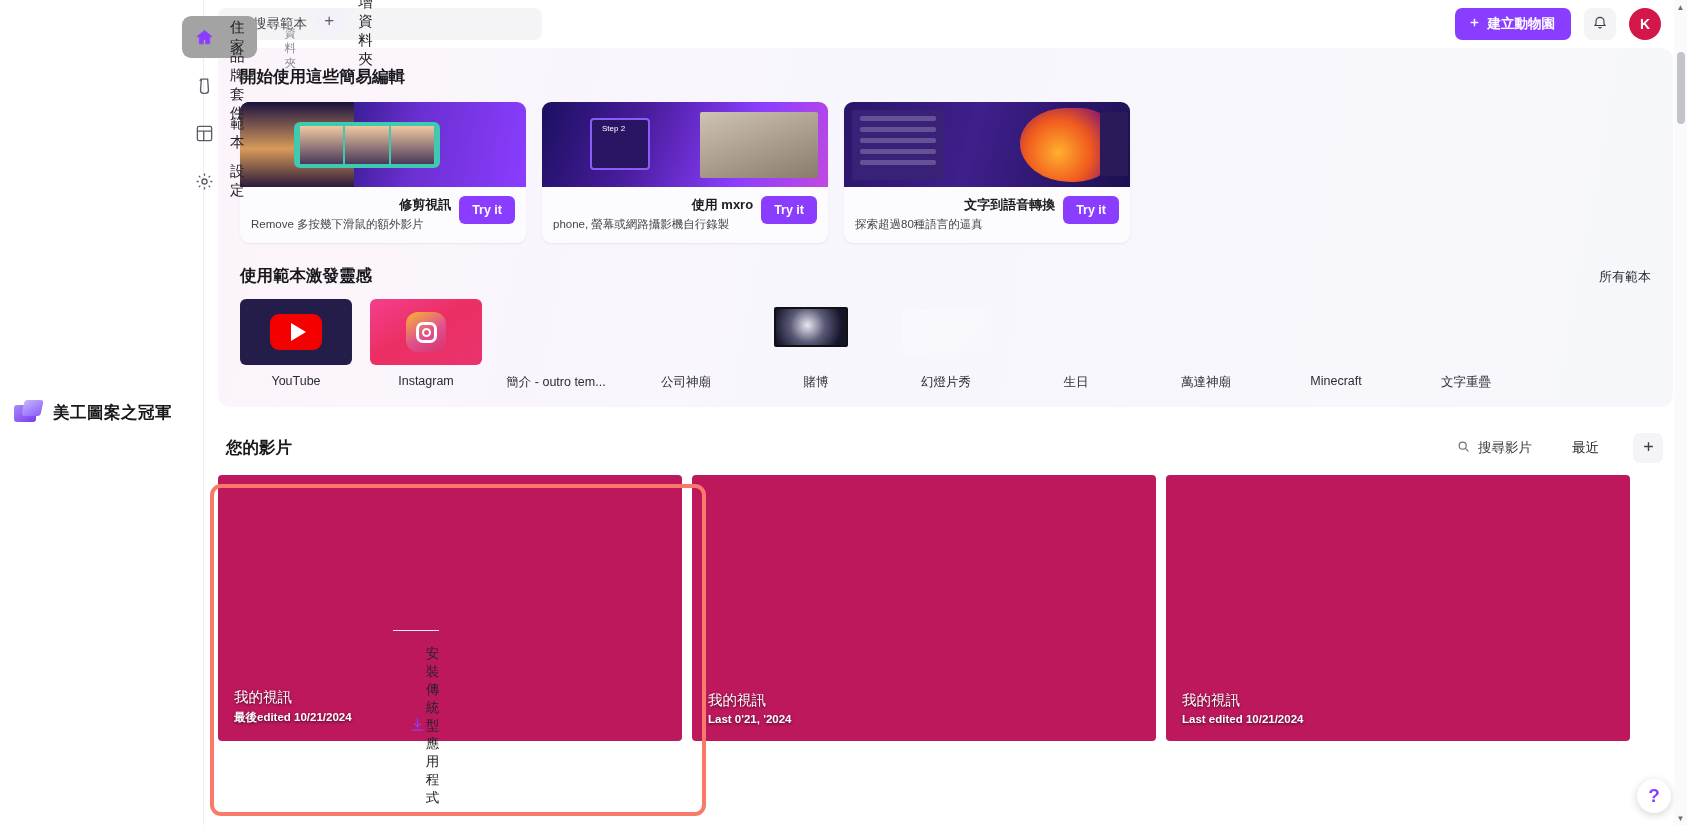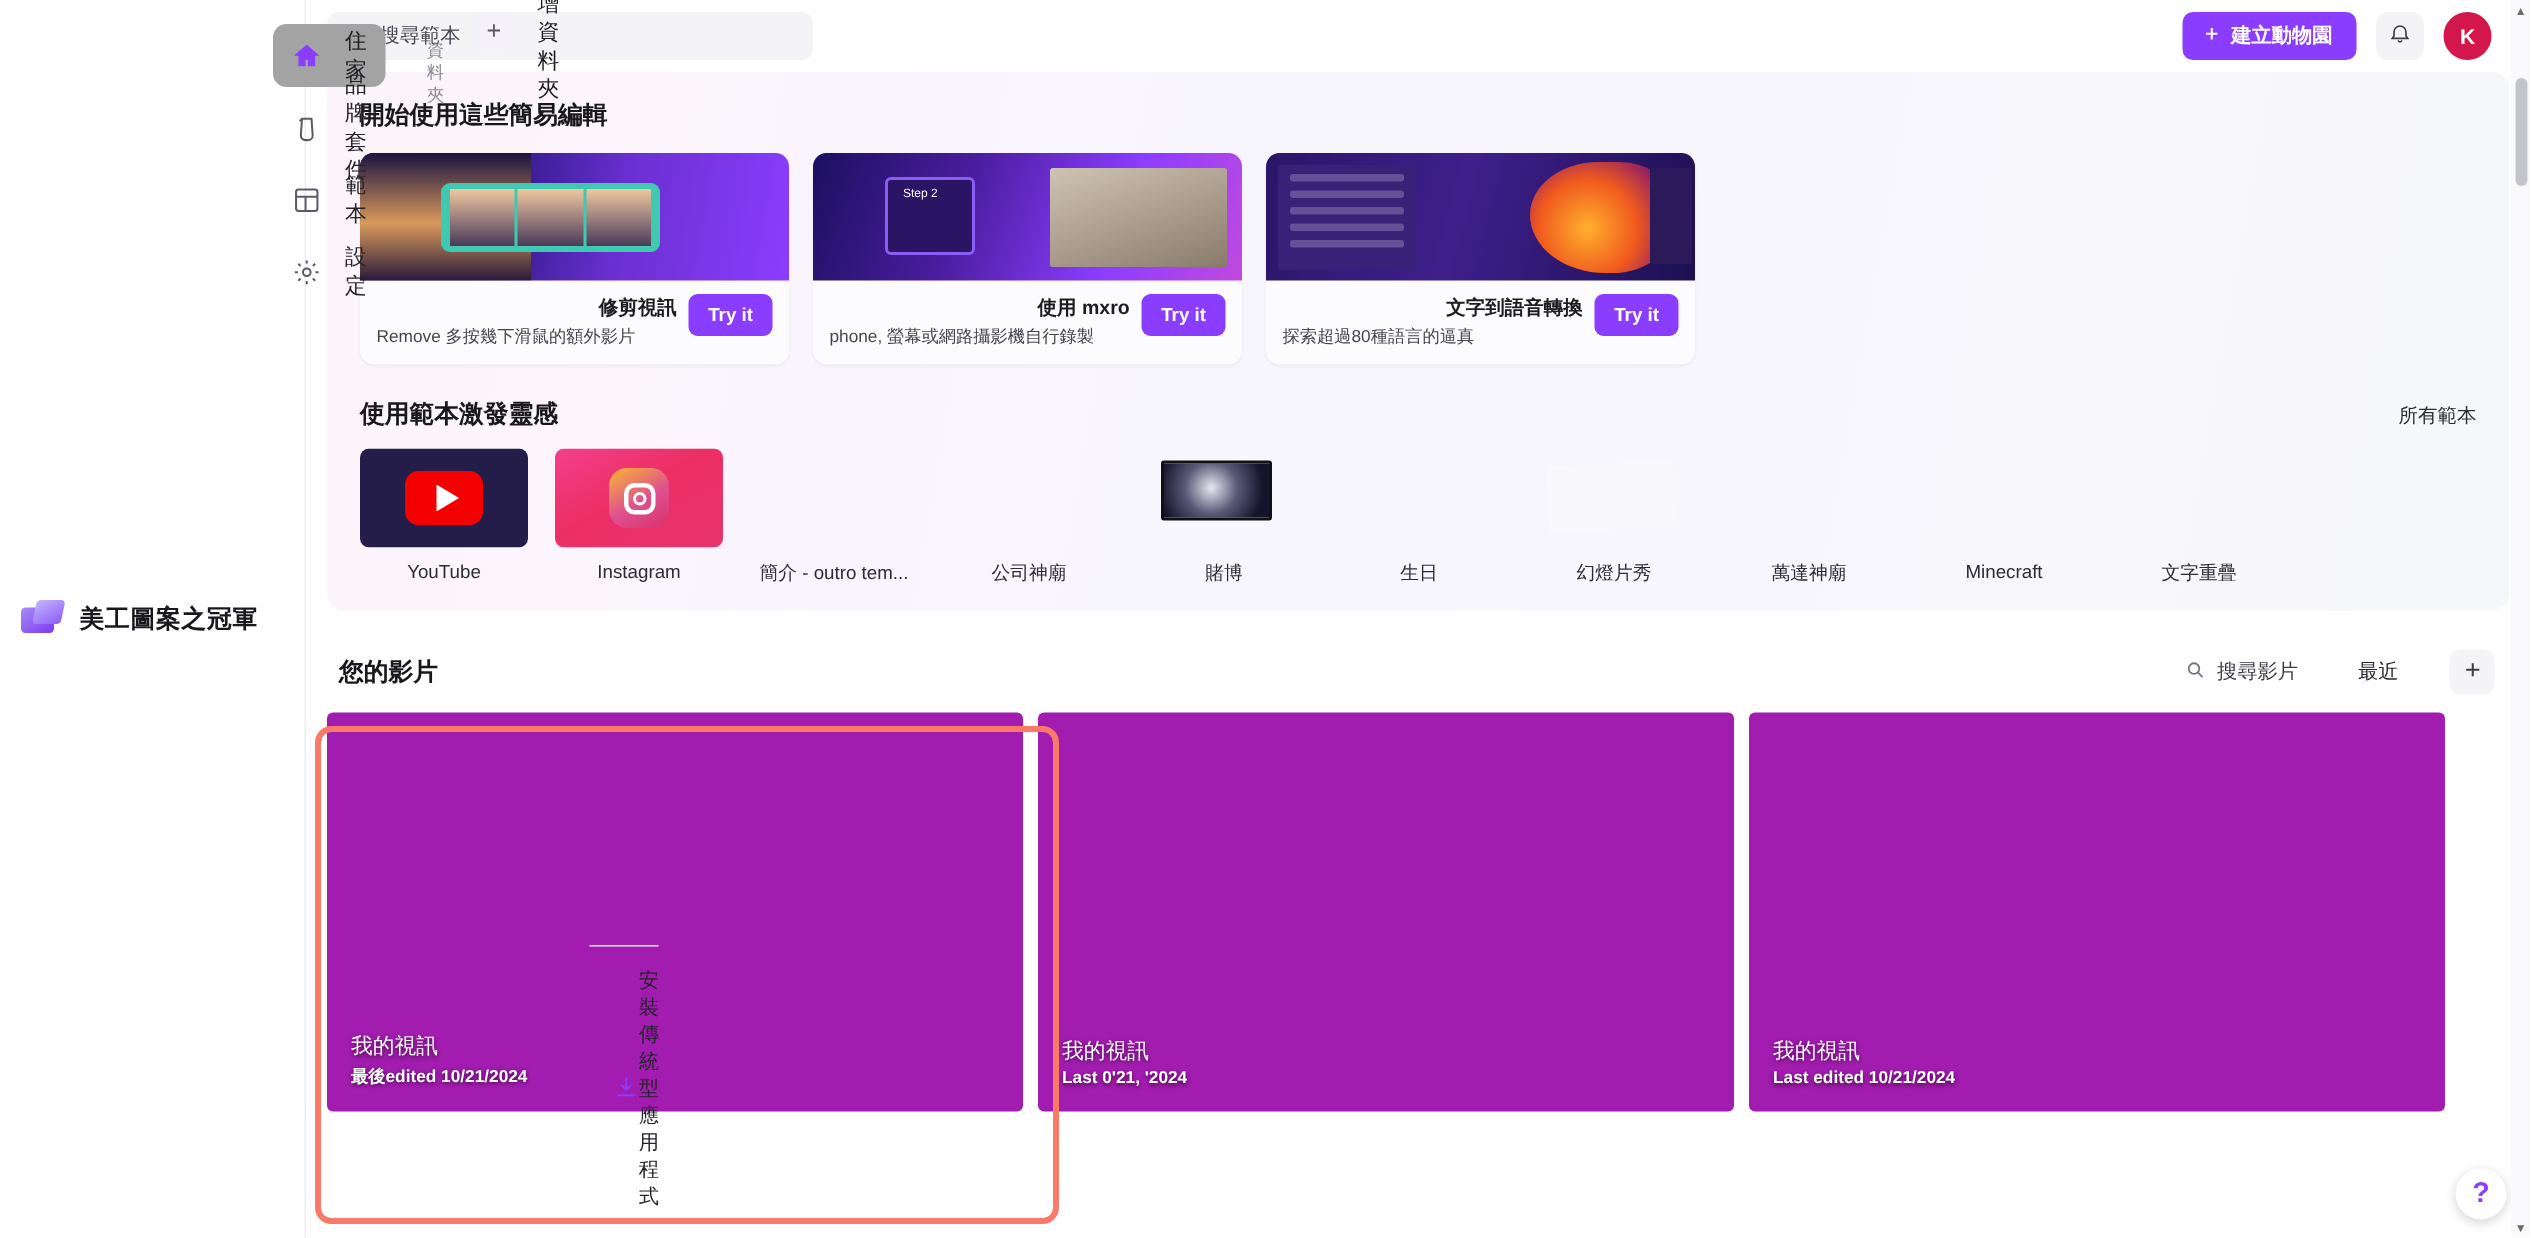--- a/index.html
+++ b/index.html
@@ -136,21 +136,21 @@
     padding: 6px 10px; cursor: pointer;
   }
   .recent-sel { font-size:13.5px; color:#27272f; padding: 6px 34px 6px 30px; cursor: pointer; }
   .plus-btn {
     width: 30px; height: 30px; border-radius: 7px; background:#f4f4f7;
     display:flex; align-items:center; justify-content:center; font-size:18px; color:#3d3d46; cursor:pointer;
   }
   .video-row { display: flex; gap: 10px; padding: 0 0 0 0; }
   .video-card {
     width: 464px; height: 266px; border-radius: 4px; overflow: hidden;
-    position: relative; cursor: pointer; background:#a21caf;
+    position: relative; cursor: pointer; background:#be185d;
   }
   .vc-meta { position: absolute; left: 16px; bottom: 16px; color: #fff; text-shadow: 0 1px 3px rgba(0,0,0,.65); }
   .vc-name { font-size: 14.5px; font-weight: 400; }
   .vc-date { font-size: 11.5px; font-weight: 700; margin-top: 3px; }
 
   
   .highlight {
     position: absolute; left: 210px; top: 484px; width: 496px; height: 332px;
     border: 4px solid #fa7a6a; border-radius: 11px; pointer-events: none; z-index: 30;
   }
@@ -432,38 +432,38 @@
           <div class="tpl-thumb">
             <div class="art gm">
                 <div class="gm-mon"></div>
               </div>
           </div>
           <div class="tpl-label">賭博</div>
         </div>
 
         <div class="tpl-item">
           <div class="tpl-thumb">
-            <div class="art bal">
-              
-              
-              
-              
-              
-            </div>
-          </div>
-          <div class="tpl-label">生日</div>
-        </div>
-
-        <div class="tpl-item">
-          <div class="tpl-thumb">
             <div class="art slide">
                 <div class="slide-card"></div>
               </div>
           </div>
           <div class="tpl-label">幻燈片秀</div>
+        </div>
+
+        <div class="tpl-item">
+          <div class="tpl-thumb">
+            <div class="art bal">
+              
+              
+              
+              
+              
+            </div>
+          </div>
+          <div class="tpl-label">生日</div>
         </div>
 
 
         <div class="tpl-item">
           <div class="tpl-thumb">
             <div class="art hal">
               
               
               
             </div>

